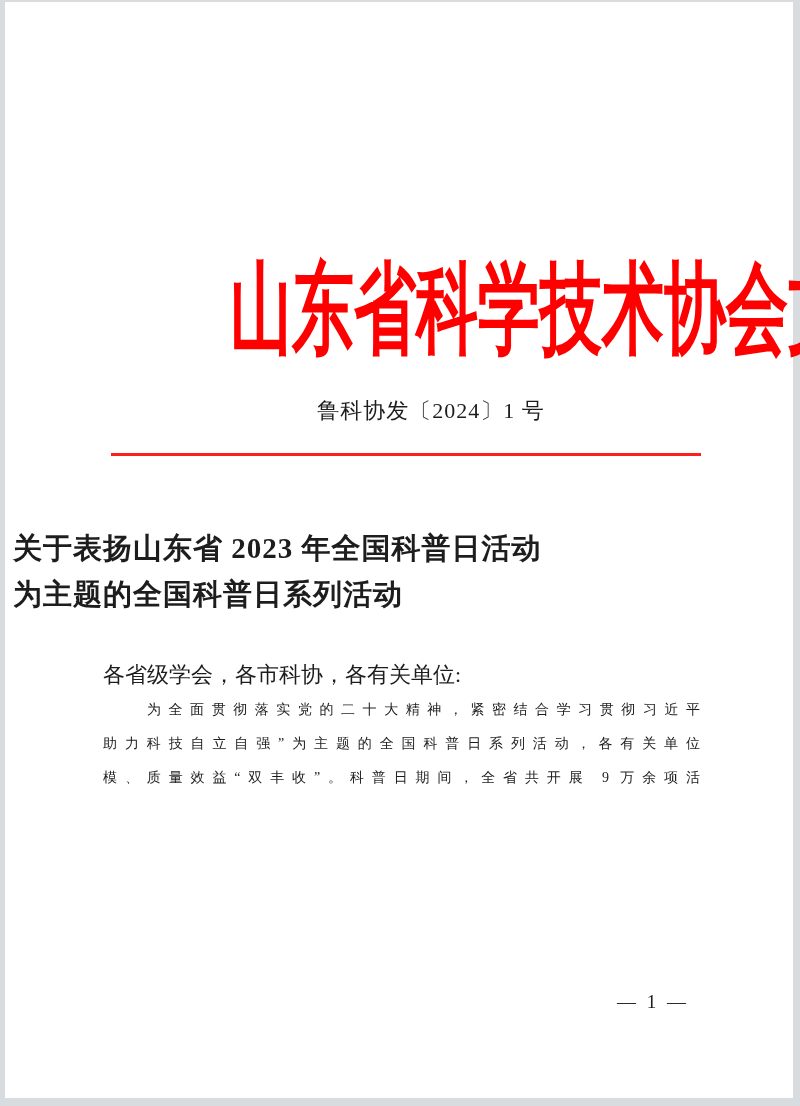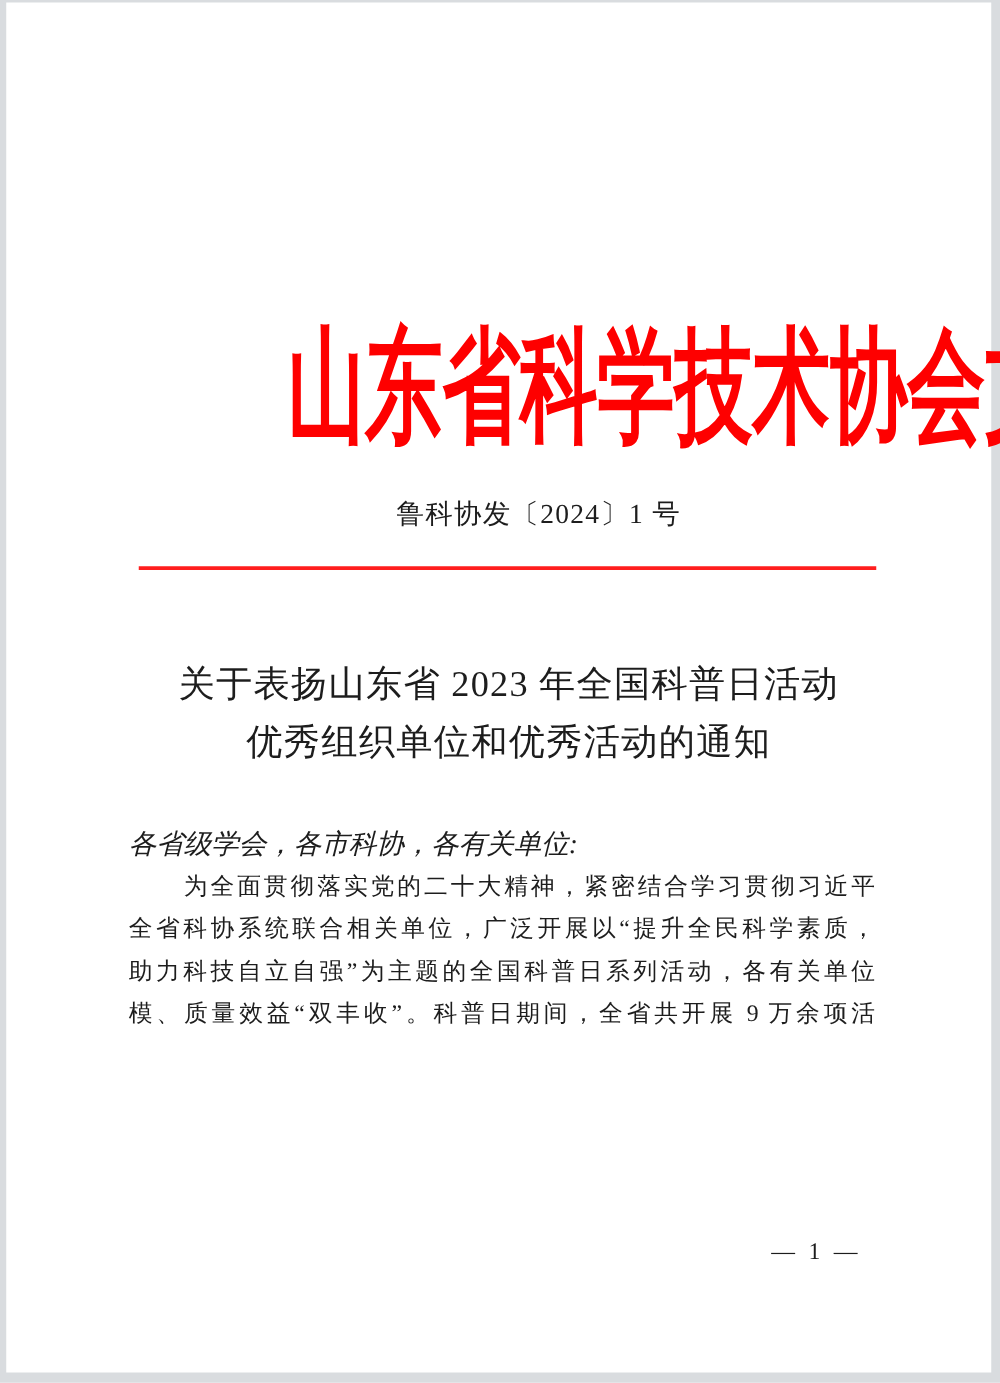--- a/index.html
+++ b/index.html
@@ -55,46 +55,45 @@
     position: absolute;
     top: 451px; left: 106px;
     width: 590px; height: 3px;
     background: var(--divider-red, #ff1e1e);
   }
 
   
   .doc-title {
     position: absolute;
     top: 523px; left: 0; right: 0;
-    text-align: center;
+    text-align: left;
     transform: translateX(8px);
     font-size: 29px;
-    font-weight: normal;
+    font-weight: bold;
     line-height: 46px;
     color: var(--text-black, #1d1d1d);
     letter-spacing: 1px;
   }
 
   
   .salutation {
     position: absolute;
     top: 658px; left: 98px; width: 597px;
     font-size: 22px;
     line-height: 30px;
     color: var(--text-black, #1d1d1d);
     white-space: nowrap;
-    font-style: italic;
   }
   .body-text {
     position: absolute;
     top: 691px; left: 98px; width: 597px;
     color: var(--text-black, #1d1d1d);
   }
   .bline {
-    font-size: 19px;
+    font-size: 14px;
     height: 34px;
     line-height: 34px;
     text-align: justify;
     text-align-last: justify;
     white-space: nowrap;
   }
   .bline.indent { text-indent: 44px; }
 
   
   .page-number {
@@ -116,28 +115,27 @@
     <div class="letterhead">
       <span class="letterhead-text">山东省科学技术协会文件</span>
     </div>
 
     <div class="doc-number">鲁科协发〔2024〕1 号</div>
 
     <div class="red-divider"></div>
 
     <div class="doc-title">
       <div>关于表扬山东省 2023 年全国科普日活动</div>
-      <div>优秀组织单位和优秀活动的通知</div>
+      <div>为主题的全国科普日系列活动</div>
     </div>
 
     <div class="salutation">各省级学会，各市科协，各有关单位:</div>
 
     <div class="body-text">
       <div class="bline indent">为全面贯彻落实党的二十大精神，紧密结合学习贯彻习近平</div>
-      <div class="bline">全省科协系统联合相关单位，广泛开展以“提升全民科学素质，</div>
       <div class="bline">助力科技自立自强”为主题的全国科普日系列活动，各有关单位</div>
       <div class="bline">模、质量效益“双丰收”。科普日期间，全省共开展 9 万余项活</div>
     </div>
 
     <div class="page-number">— 1 —</div>
 
   </div>
 </div>
 
 </body></html>

